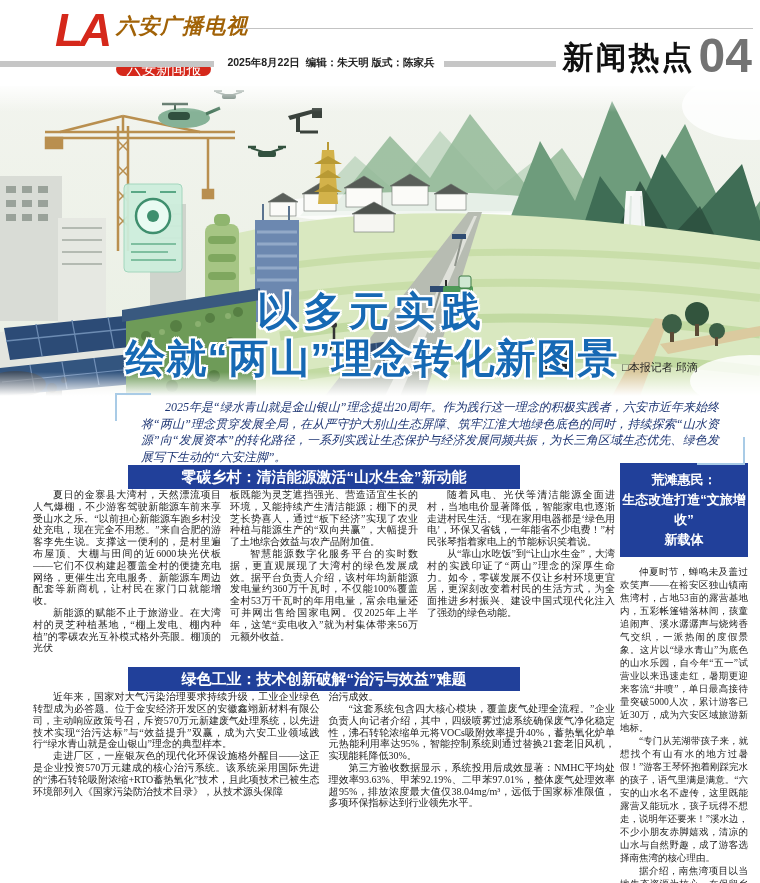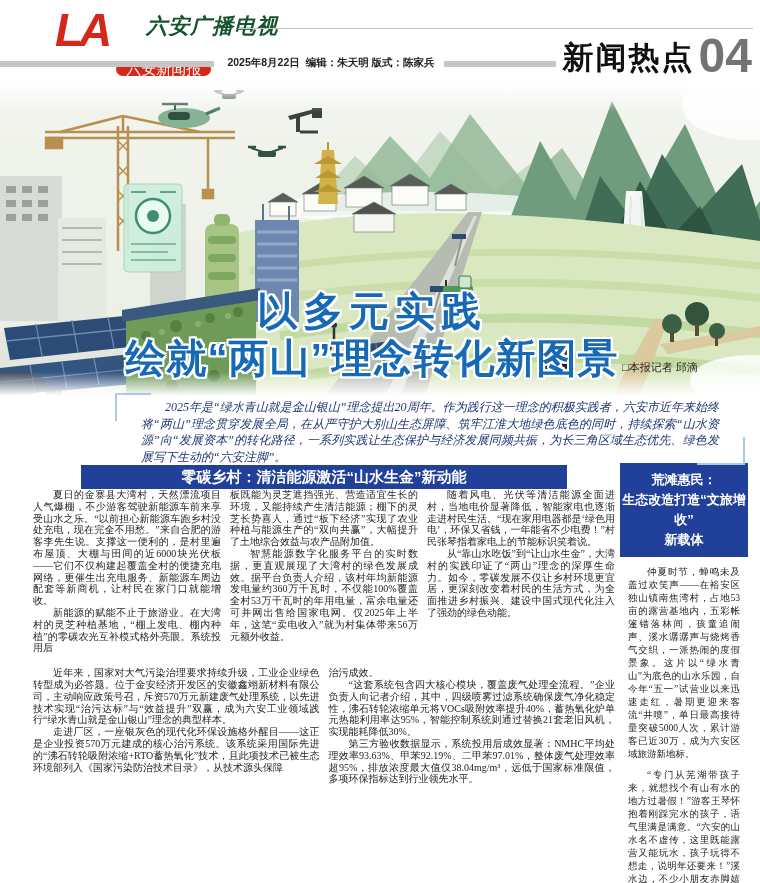--- a/index.html
+++ b/index.html
@@ -5,22 +5,22 @@
   html,body{margin:0;padding:0;background:#ffffff;}
   .page{position:relative;width:760px;height:883px;overflow:hidden;background:#fff;
         font-family:"Liberation Serif","DejaVu Serif",serif;color:#1a1a1a;}
 
   
   .masthead{position:absolute;top:0;left:0;width:760px;height:86px;background:#fff;z-index:5;}
   .logo{position:absolute;left:55px;top:6px;display:flex;align-items:flex-start;}
   .monogram{font-family:"Liberation Sans",sans-serif;font-weight:900;font-style:italic;
             font-size:46px;line-height:48px;color:#d5281b;letter-spacing:-4px;}
   .brandwrap{margin-left:8px;padding-top:6px;}
-  .brand{font-family:"Liberation Serif",serif;font-weight:bold;font-size:21px;color:#14532d;
-         letter-spacing:1px;font-style:italic;margin-left:30px;}
+  .brand{font-family:"Liberation Serif",serif;font-weight:bold;font-size:21px;color:#a16207;
+         letter-spacing:1px;font-style:italic;}
   .brand-sub{display:inline-block;margin-top:4px;background:#d5281b;color:#fff;
              font-size:15px;line-height:14px;padding:0 10px;border-radius:8px;
              font-family:"Liberation Sans",sans-serif;}
   .top-rule{position:absolute;top:28px;left:238px;width:515px;height:1px;background:#c3c3c3;}
   .bar{position:absolute;top:61px;height:6px;background:#c6c6c6;}
   .bar-left{left:0;width:214px;}
   .bar-mid{left:444px;width:112px;}
   .dateline{position:absolute;top:56px;left:220px;width:222px;text-align:center;
             font-family:"Liberation Sans",sans-serif;font-weight:bold;font-size:10.5px;color:#222;}
   .section-flag{position:absolute;top:34px;right:8px;display:flex;align-items:flex-end;}
@@ -44,36 +44,36 @@
   .intro{position:absolute;top:397px;left:115px;width:630px;height:66px;z-index:6;}
   .intro .corner-tl{position:absolute;left:0;top:-4px;width:34px;height:26px;
                     border-left:2px solid #a9cbe6;border-top:2px solid #a9cbe6;}
   .intro .corner-br{position:absolute;right:0;bottom:-2px;width:46px;height:26px;
                     border-right:2px solid #a9cbe6;border-bottom:2px solid #a9cbe6;}
   .intro p{margin:0;padding:2px 26px 0 26px;font-size:12px;line-height:16.5px;
            color:#1d3573;font-style:italic;text-align:justify;text-indent:2em;}
 
   
   .main{position:absolute;top:465px;left:33px;width:582px;height:418px;overflow:hidden;}
-  .sec-header{width:486px;margin:0 auto;background:#21409a;color:#fff;text-align:center;
+  .sec-header{width:392px;margin:0 auto;background:#21409a;color:#fff;text-align:center;
               font-family:"Liberation Sans",sans-serif;font-weight:bold;font-size:15px;
               line-height:24px;height:24px;}
   .cols{display:flex;gap:9px;}
   .col{flex:1;font-size:10px;line-height:11.8px;text-align:justify;color:#1c1c1c;}
   .col p{margin:0;text-indent:2em;}
   .col p.cont{text-indent:0;}
   .sec1{margin-bottom:13px;}
 
   
   .sidebar{position:absolute;top:463px;left:620px;width:128px;height:544px;overflow:hidden;}
   .side-header{background:#21409a;color:#fff;text-align:center;padding:7px 2px;
                font-family:"Liberation Sans",sans-serif;font-weight:bold;font-size:13px;
                line-height:20px;}
   .side-body{margin-top:9px;font-size:9.5px;line-height:13px;text-align:justify;color:#1c1c1c;}
-  .side-body p{margin:8px;text-indent:2em;}
+  .side-body p{margin:0;text-indent:2em;}
 </style>
 </head>
 <body>
 
 <div class="page">
 
   <div class="masthead">
     <div class="logo">
       <div class="monogram">LA</div>
       <div class="brandwrap">
@@ -399,34 +399,35 @@
     <p>2025年是“绿水青山就是金山银山”理念提出20周年。作为践行这一理念的积极实践者，六安市近年来始终将“两山”理念贯穿发展全局，在从严守护大别山生态屏障、筑牢江淮大地绿色底色的同时，持续探索“山水资源”向“发展资本”的转化路径，一系列实践让生态保护与经济发展同频共振，为长三角区域生态优先、绿色发展写下生动的“六安注脚”。</p>
   </div>
 
   <div class="main">
 
     <div class="sec1">
       <div class="sec-header">零碳乡村：清洁能源激活“山水生金”新动能</div>
       <div class="cols">
         <div class="col">
           <p>夏日的金寨县大湾村，天然漂流项目人气爆棚，不少游客驾驶新能源车前来享受山水之乐。“以前担心新能源车跑乡村没处充电，现在完全不用愁。”来自合肥的游客李先生说。支撑这一便利的，是村里遍布屋顶、大棚与田间的近6000块光伏板——它们不仅构建起覆盖全村的便捷充电网络，更催生出充电服务、新能源车周边配套等新商机，让村民在家门口就能增收。</p>
-          <p>新能源的赋能不止于旅游业。在大湾村的灵芝种植基地，“棚上发电、棚内种植”的零碳农光互补模式格外亮眼。系统投用后</p>
+          <p>新能源的赋能不止于旅游业。在大湾村的灵芝种植基地，“棚上发电、棚内种植”的零碳农光互补模式格外亮眼。棚顶的光伏</p>
         </div>
         <div class="col">
           <p class="cont">板既能为灵芝遮挡强光、营造适宜生长的环境，又能持续产生清洁能源；棚下的灵芝长势喜人，通过“板下经济”实现了农业种植与能源生产的“双向共赢”，大幅提升了土地综合效益与农产品附加值。</p>
           <p>智慧能源数字化服务平台的实时数据，更直观展现了大湾村的绿色发展成效。据平台负责人介绍，该村年均新能源发电量约360万千瓦时，不仅能100%覆盖全村53万千瓦时的年用电量，富余电量还可并网出售给国家电网。仅2025年上半年，这笔“卖电收入”就为村集体带来56万元额外收益。</p>
         </div>
         <div class="col">
           <p>随着风电、光伏等清洁能源全面进村，当地电价显著降低，智能家电也逐渐走进村民生活。“现在家用电器都是‘绿色用电’，环保又省钱，一年能省不少电费！”村民张琴指着家电上的节能标识笑着说。</p>
           <p>从“靠山水吃饭”到“让山水生金”，大湾村的实践印证了“两山”理念的深厚生命力。如今，零碳发展不仅让乡村环境更宜居，更深刻改变着村民的生活方式，为全面推进乡村振兴、建设中国式现代化注入了强劲的绿色动能。</p>
         </div>
       </div>
     </div>
 
     <div class="sec2">
+      <div class="sec-header">绿色工业：技术创新破解“治污与效益”难题</div>
       <div class="cols">
         <div class="col">
           <p>近年来，国家对大气污染治理要求持续升级，工业企业绿色转型成为必答题。位于金安经济开发区的安徽鑫翊新材料有限公司，主动响应政策号召，斥资570万元新建废气处理系统，以先进技术实现“治污达标”与“效益提升”双赢，成为六安工业领域践行“绿水青山就是金山银山”理念的典型样本。</p>
           <p>走进厂区，一座银灰色的现代化环保设施格外醒目——这正是企业投资570万元建成的核心治污系统。该系统采用国际先进的“沸石转轮吸附浓缩+RTO蓄热氧化”技术，且此项技术已被生态环境部列入《国家污染防治技术目录》，从技术源头保障</p>
         </div>
         <div class="col">
           <p class="cont">治污成效。</p>
           <p>“这套系统包含四大核心模块，覆盖废气处理全流程。”企业负责人向记者介绍，其中，四级喷雾过滤系统确保废气净化稳定性，沸石转轮浓缩单元将VOCs吸附效率提升40%，蓄热氧化炉单元热能利用率达95%，智能控制系统则通过替换21套老旧风机，实现能耗降低30%。</p>
           <p>第三方验收数据显示，系统投用后成效显著：NMHC平均处理效率93.63%、甲苯92.19%、二甲苯97.01%，整体废气处理效率超95%，排放浓度最大值仅38.04mg/m³，远低于国家标准限值，多项环保指标达到行业领先水平。</p>
         </div>

